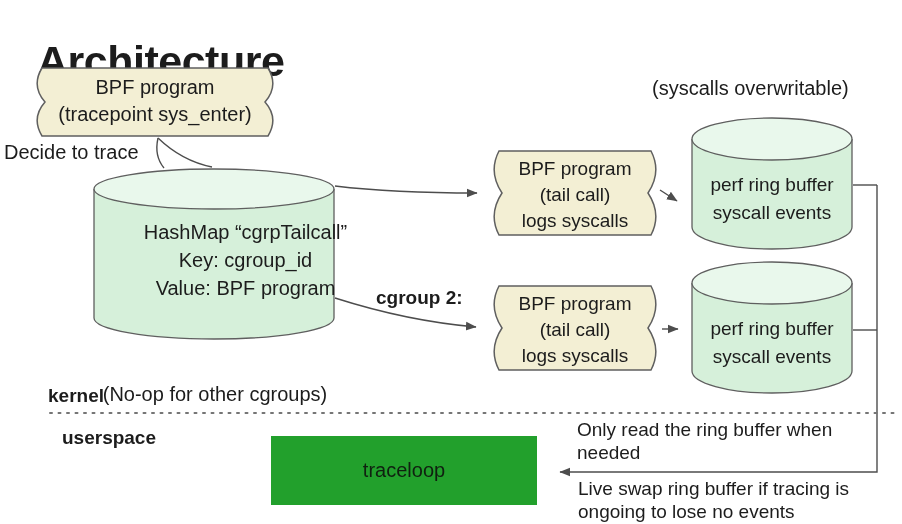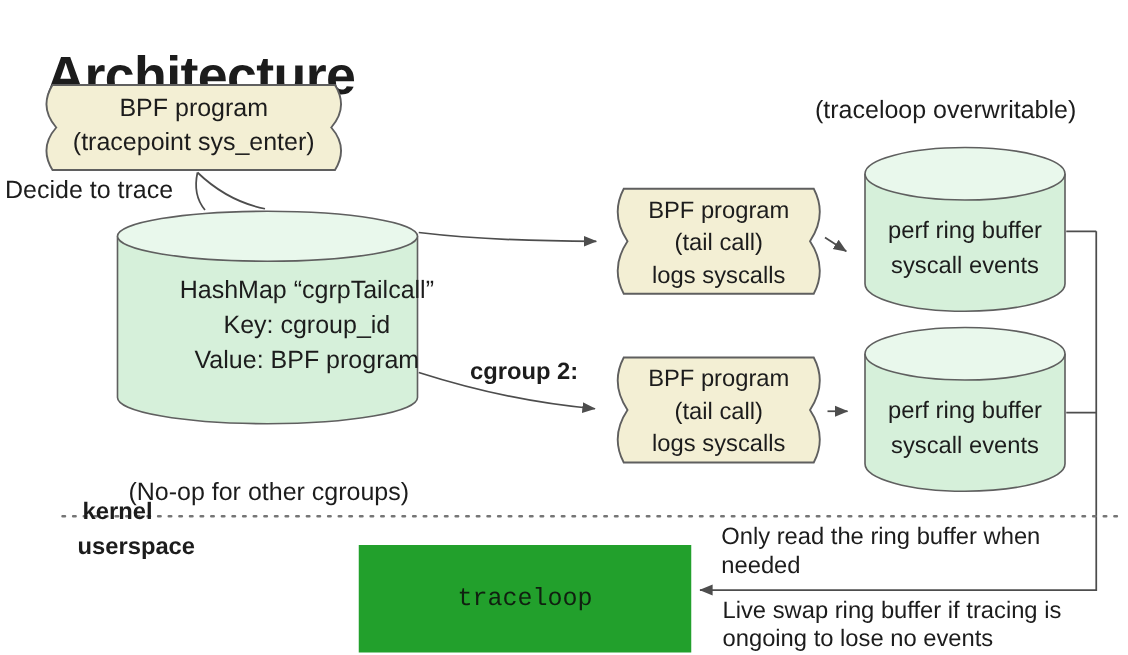--- a/index.html
+++ b/index.html
@@ -90,21 +90,21 @@
 
   <div class="node" style="left:491px;top:284px;width:168px;height:88px;z-index:2;">
     <svg width="168" height="88" viewBox="0 0 168 88">
       <path class="tape-shape" d="M 8,2 L 160,2 Q 171,23 157,44 Q 171,65 160,86 L 8,86 Q -3,65 11,44 Q -3,23 8,2 Z"></path>
     </svg>
     <div class="node-text preline center lbl-sm" style="padding-top:7px;line-height:26px;">BPF program
 (tail call)
 logs syscalls</div>
   </div>
 
-  <div class="abs lbl" style="left:652px;top:77px;z-index:2;">(traceloop overwritable)</div>
+  <div class="abs lbl" style="left:652px;top:77px;z-index:2;">(syscalls overwritable)</div>
 
   <div class="node" style="left:691px;top:117px;width:162px;height:133px;z-index:2;">
     <svg width="162" height="133" viewBox="0 0 162 133">
       <path class="cyl-body-fill" d="M 1,22 L 1,110 A 80,22 0 0 0 161,110 L 161,22 Z"></path>
       <path class="cyl-body-stroke" d="M 1,22 L 1,110 A 80,22 0 0 0 161,110 L 161,22"></path>
       <ellipse class="cyl-top" cx="81" cy="22" rx="80" ry="21"></ellipse>
     </svg>
     <div class="node-text preline center lbl-sm" style="padding-top:54px;line-height:28px;">perf ring buffer
 syscall events</div>
   </div>
@@ -112,24 +112,24 @@
   <div class="node" style="left:691px;top:261px;width:162px;height:133px;z-index:2;">
     <svg width="162" height="133" viewBox="0 0 162 133">
       <path class="cyl-body-fill" d="M 1,22 L 1,110 A 80,22 0 0 0 161,110 L 161,22 Z"></path>
       <path class="cyl-body-stroke" d="M 1,22 L 1,110 A 80,22 0 0 0 161,110 L 161,22"></path>
       <ellipse class="cyl-top" cx="81" cy="22" rx="80" ry="21"></ellipse>
     </svg>
     <div class="node-text preline center lbl-sm" style="padding-top:54px;line-height:28px;">perf ring buffer
 syscall events</div>
   </div>
 
-  <div class="abs lbl-sm lbl-b" style="left:66px;top:385px;z-index:2;margin-top:14px;">kernel</div>
+  <div class="abs lbl-sm lbl-b" style="left:48px;top:385px;z-index:2;">kernel</div>
   <div class="abs lbl-sm lbl-b" style="left:62px;top:427px;z-index:2;">userspace</div>
 
-  <div class="abs traceloop-box" style="left:287px;top:436px;width:266px;height:86px;z-index:2;font-family:Liberation Mono, monospace;">
+  <div class="abs traceloop-box" style="left:271px;top:436px;width:266px;height:69px;z-index:2;">
     <span>traceloop</span>
   </div>
 
   <div class="abs preline lbl-sm" style="left:578px;top:478px;z-index:2;">Live swap ring buffer if tracing is
 ongoing to lose no events</div>
   <div class="abs preline lbl-sm" style="left:577px;top:419px;z-index:2;">Only read the ring buffer when
 needed</div>
 
 </div>
 

